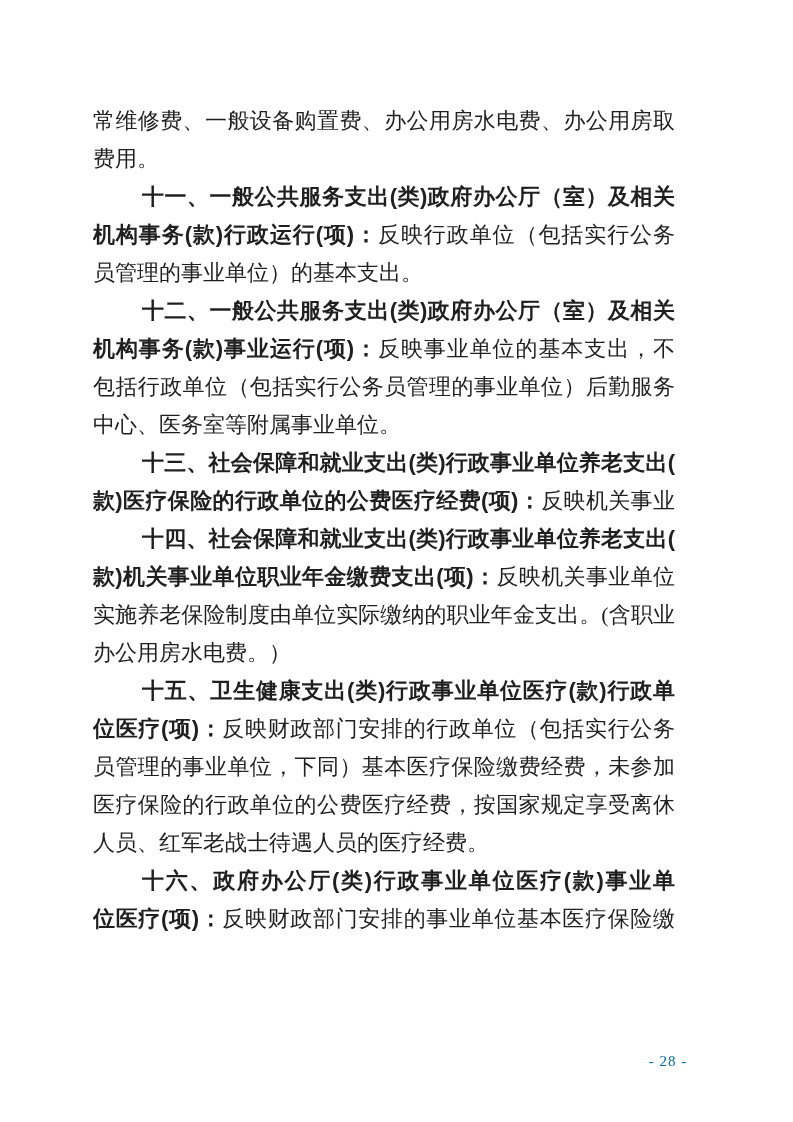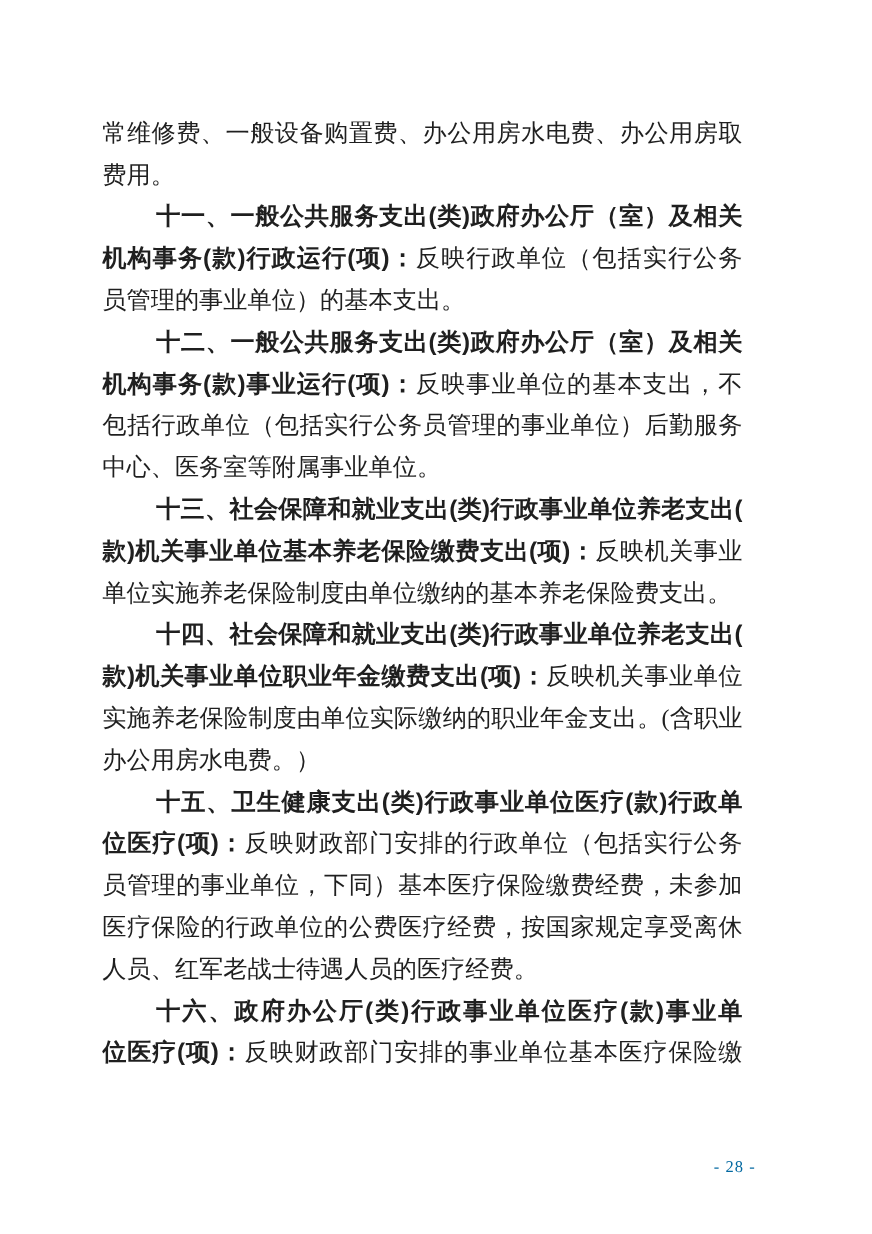--- a/index.html
+++ b/index.html
@@ -64,22 +64,21 @@
       <div class="line"><span class="seg-body">常维修费、一般设备购置费、办公用房水电费、办公用房取</span></div>
       <div class="line last"><span class="seg-body">费用。</span></div>
       <div class="line indent"><span class="seg-heading">十一、一般公共服务支出(类)政府办公厅（室）及相关</span></div>
       <div class="line"><span class="seg-heading">机构事务(款)行政运行(项)：</span><span class="seg-body">反映行政单位（包括实行公务</span></div>
       <div class="line last"><span class="seg-body">员管理的事业单位）的基本支出。</span></div>
       <div class="line indent"><span class="seg-heading">十二、一般公共服务支出(类)政府办公厅（室）及相关</span></div>
       <div class="line"><span class="seg-heading">机构事务(款)事业运行(项)：</span><span class="seg-body">反映事业单位的基本支出，不</span></div>
       <div class="line"><span class="seg-body">包括行政单位（包括实行公务员管理的事业单位）后勤服务</span></div>
       <div class="line last"><span class="seg-body">中心、医务室等附属事业单位。</span></div>
       <div class="line indent"><span class="seg-heading">十三、社会保障和就业支出(类)行政事业单位养老支出(</span></div>
-      <div class="line"><span class="seg-heading">款)机关事业单位基本养老保险缴费支出(项)：</span><span class="seg-body">反映机关事业</span></div>
-      <div class="line last"><span class="seg-body">单位实施养老保险制度由单位缴纳的基本养老保险费支出。</span></div>
+      <div class="line"><span class="seg-heading">款)医疗保险的行政单位的公费医疗经费(项)：</span><span class="seg-body">反映机关事业</span></div>
       <div class="line indent"><span class="seg-heading">十四、社会保障和就业支出(类)行政事业单位养老支出(</span></div>
       <div class="line"><span class="seg-heading">款)机关事业单位职业年金缴费支出(项)：</span><span class="seg-body">反映机关事业单位</span></div>
       <div class="line"><span class="seg-body">实施养老保险制度由单位实际缴纳的职业年金支出。(含职业</span></div>
       <div class="line last"><span class="seg-body">办公用房水电费。）</span></div>
       <div class="line indent"><span class="seg-heading">十五、卫生健康支出(类)行政事业单位医疗(款)行政单</span></div>
       <div class="line"><span class="seg-heading">位医疗(项)：</span><span class="seg-body">反映财政部门安排的行政单位（包括实行公务</span></div>
       <div class="line"><span class="seg-body">员管理的事业单位，下同）基本医疗保险缴费经费，未参加</span></div>
       <div class="line"><span class="seg-body">医疗保险的行政单位的公费医疗经费，按国家规定享受离休</span></div>
       <div class="line last"><span class="seg-body">人员、红军老战士待遇人员的医疗经费。</span></div>
       <div class="line indent"><span class="seg-heading">十六、政府办公厅(类)行政事业单位医疗(款)事业单</span></div>

